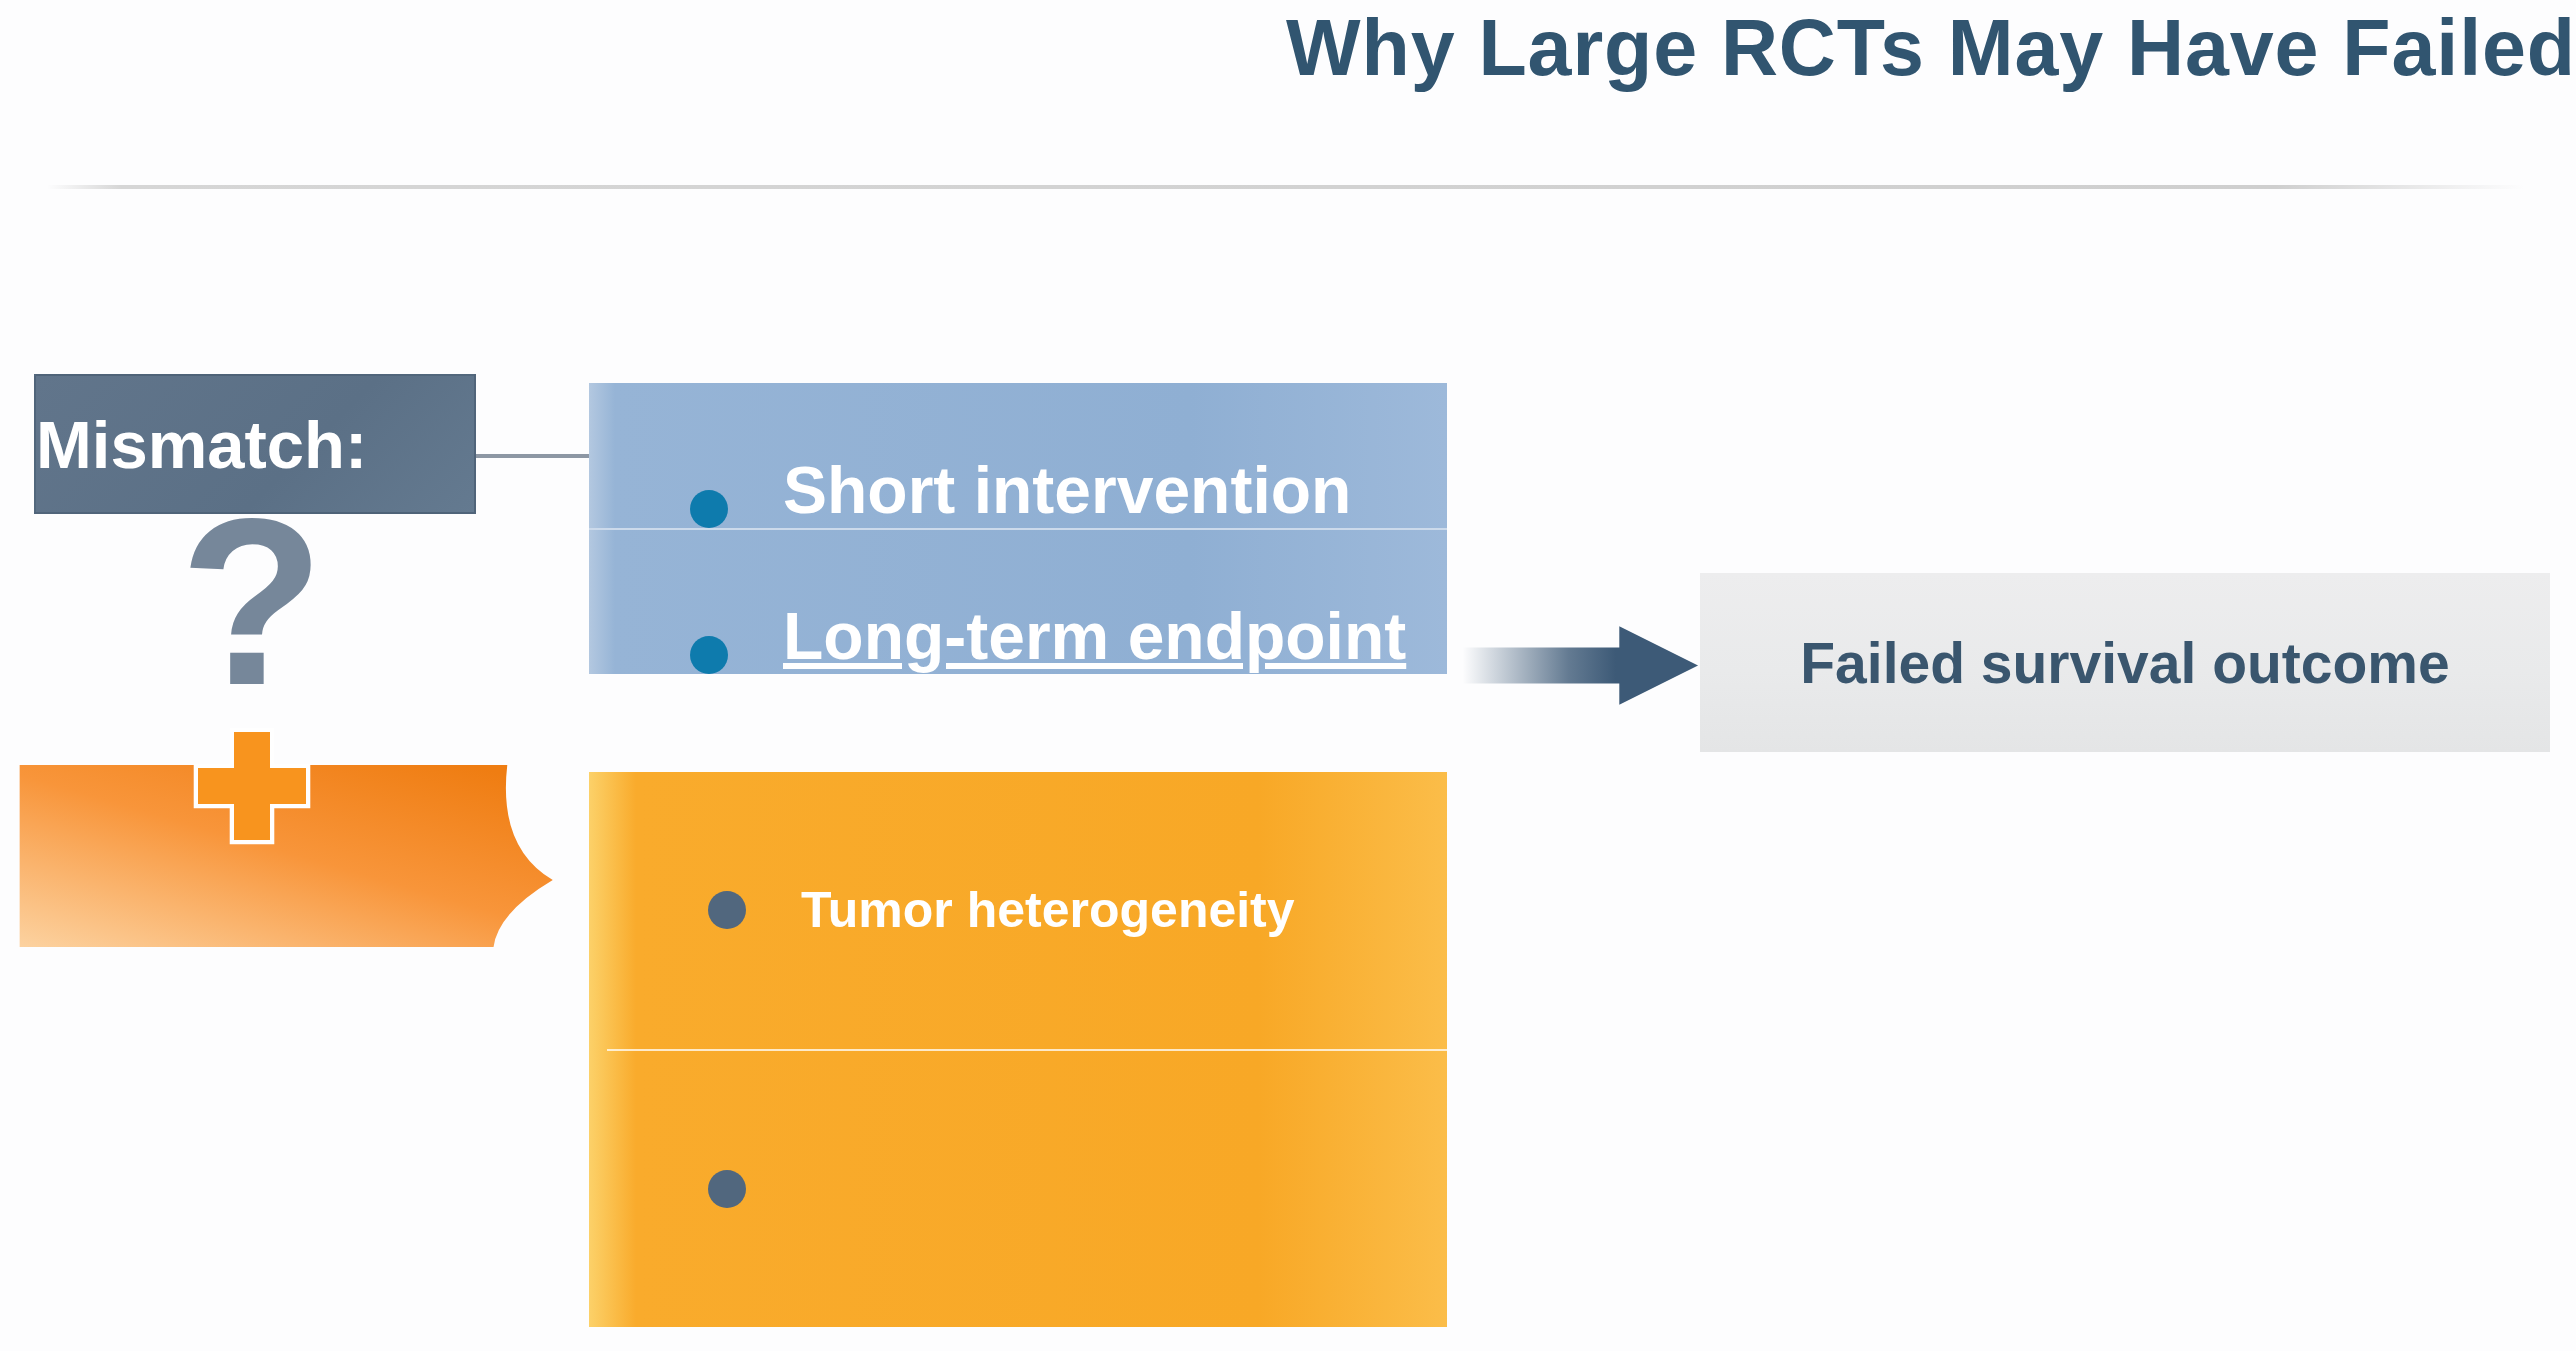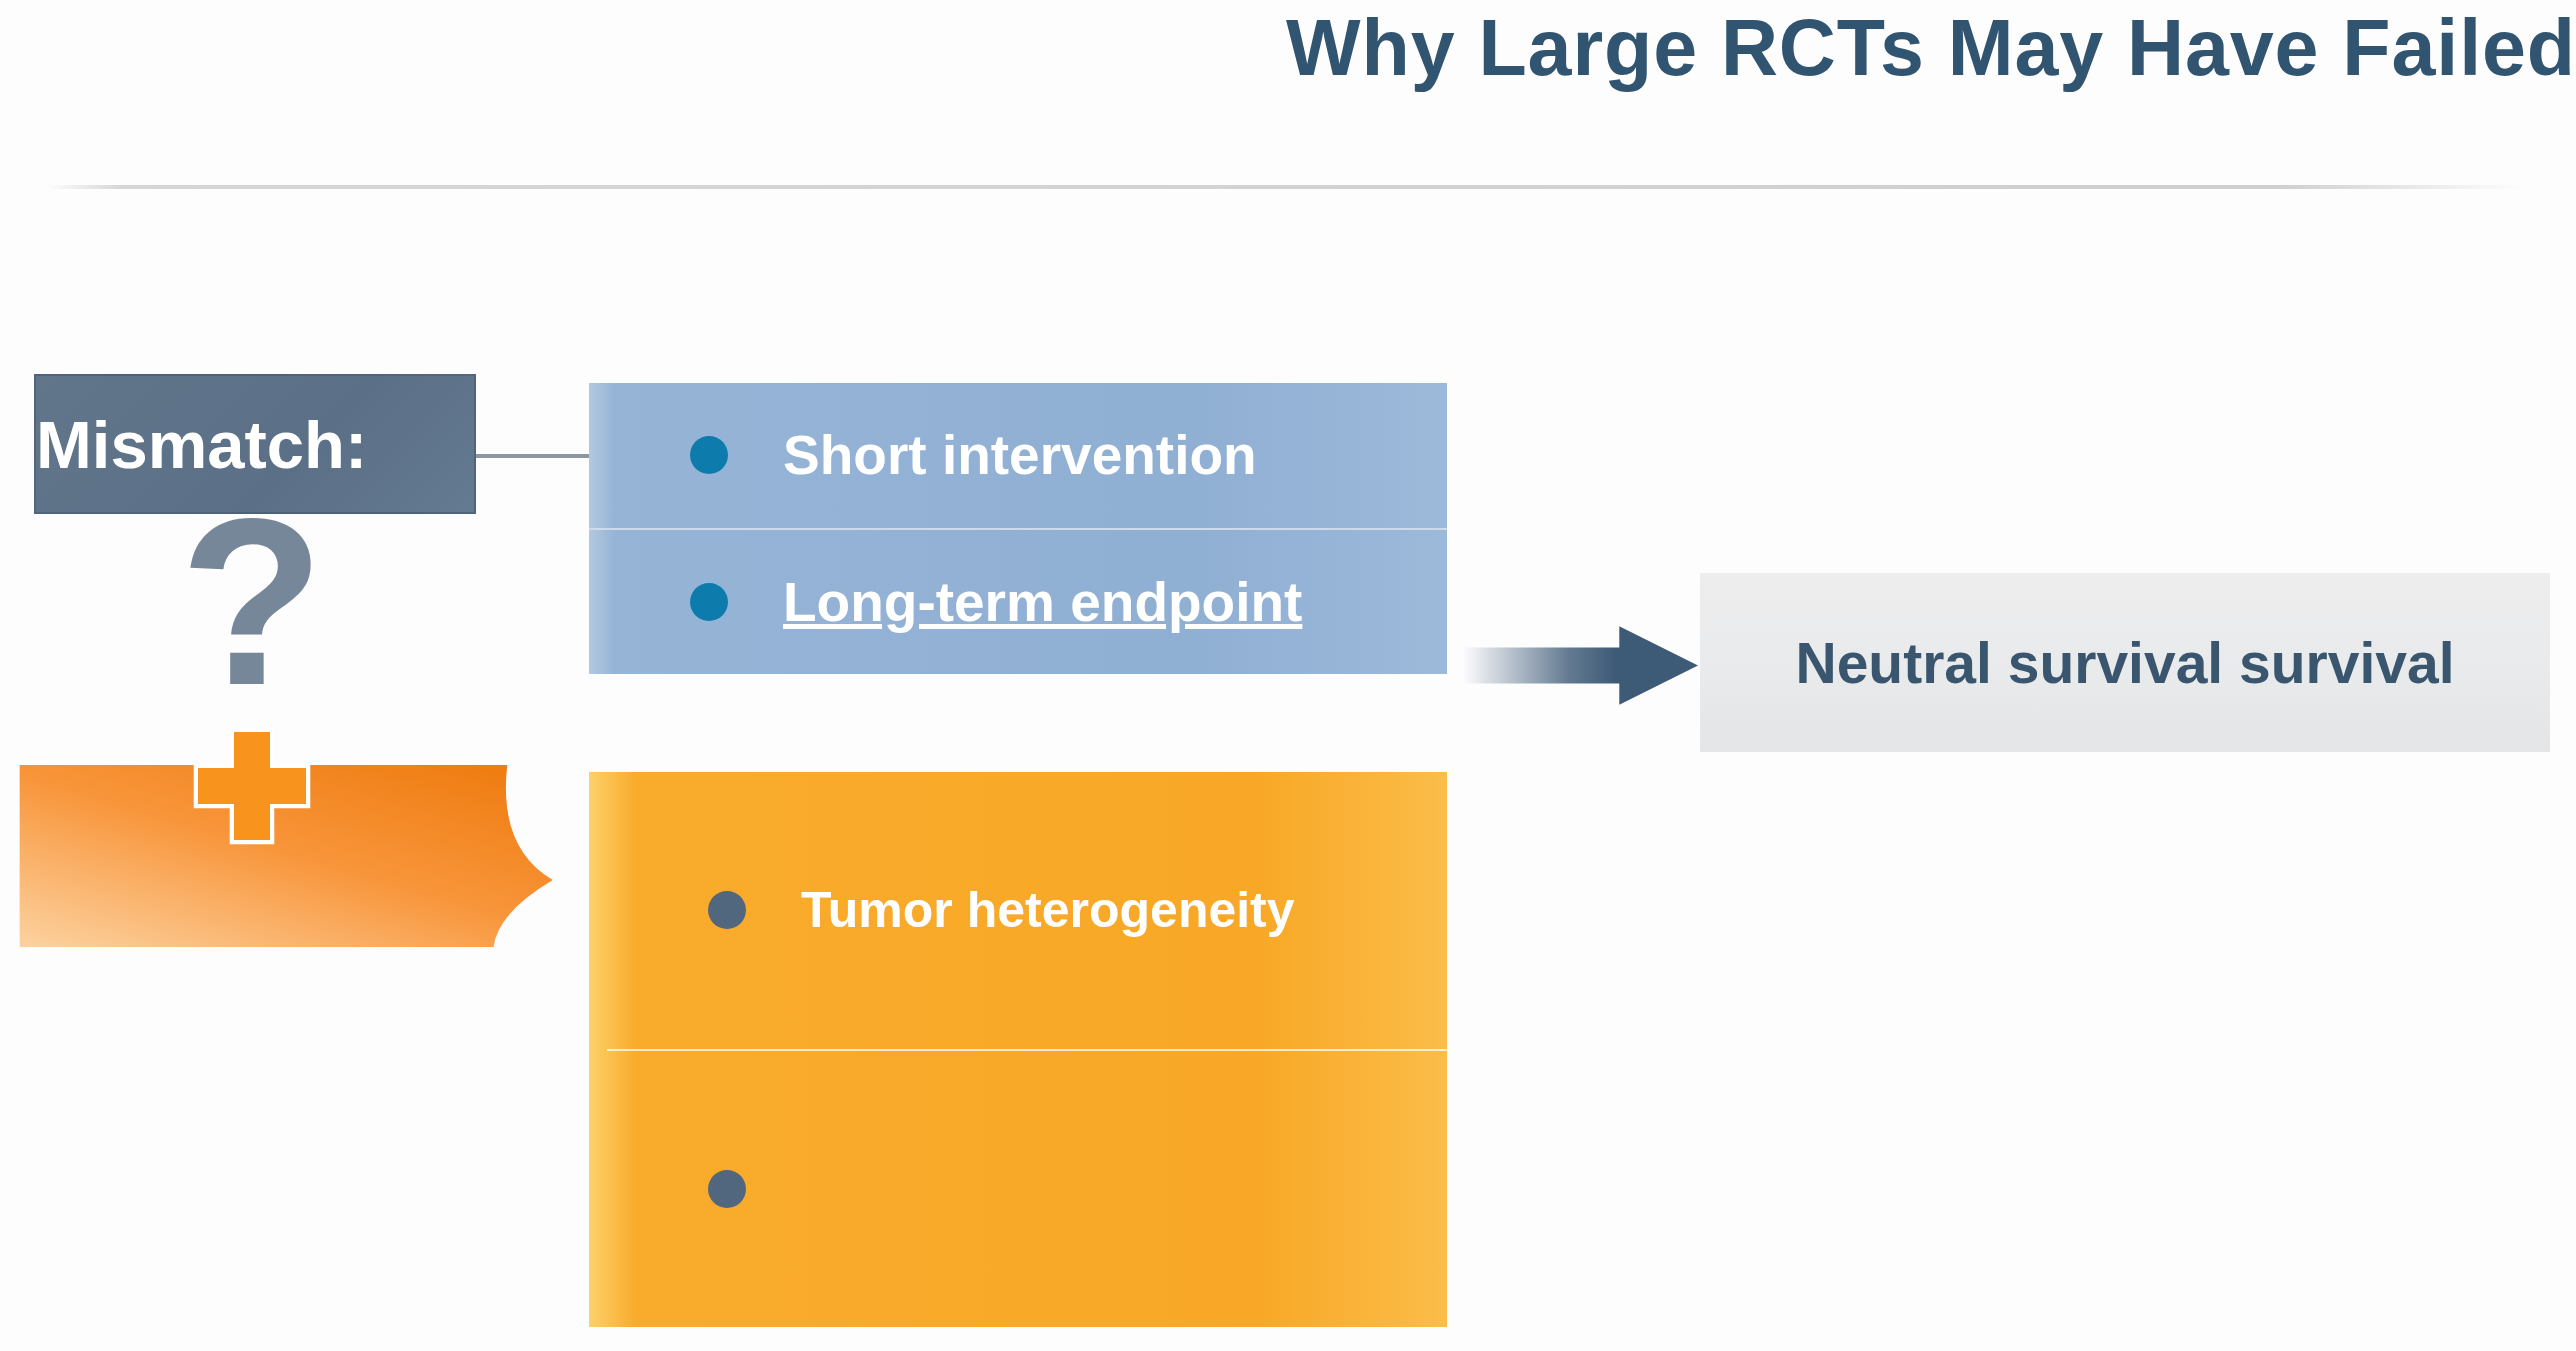--- a/index.html
+++ b/index.html
@@ -39,21 +39,21 @@
   }
   .biology-box{
     top:772px;height:555px;
     background:linear-gradient(90deg,#fcd169 0px,#f9ab2c 47px,#f8a826 78%,#fbbd49 100%);
   }
   .factor-row{
     flex:1;display:flex;align-items:center;
     padding-left:101px;box-sizing:border-box;
     color:#ffffff;font-weight:bold;white-space:nowrap;
   }
-  .design-box .factor-row{font-size:55px;border-bottom:2.6px solid #ccdaeb;}
+  .design-box .factor-row{font-size:66px;border-bottom:2.6px solid #ccdaeb;align-items:flex-end;}
   .biology-box .factor-row{font-size:50px;border-bottom:2.6px solid rgba(255,255,255,.75);margin-left:18px;}
   .factor-row:last-child{border-bottom:none !important;text-decoration:underline;}
   .bullet{
     display:inline-block;width:38px;height:38px;border-radius:50%;
     margin-right:55px;flex:0 0 auto;
   }
   .design-box .bullet{background:#0e7bad;}
   .biology-box .bullet{background:#51677e;}
   .question-mark{
     position:absolute;left:149px;top:489px;width:206px;
@@ -129,17 +129,17 @@
         <stop offset="0%" stop-color="#3d5a77" stop-opacity="0"></stop>
         <stop offset="45%" stop-color="#3d5a77" stop-opacity="0.8"></stop>
         <stop offset="65%" stop-color="#3d5a77" stop-opacity="1"></stop>
         <stop offset="100%" stop-color="#3d5a77" stop-opacity="1"></stop>
       </linearGradient>
     </defs>
     <path d="M0 31 H183 V6 L275 52 L183 98 V73 H0 Z" fill="url(#arrowGrad)"></path>
   </svg>
 
   <div class="outcome-box">
-    <span>Neutral survival survival</span>
+    <span>Failed survival outcome</span>
   </div>
 
 </div>
 
 
 </body></html>

